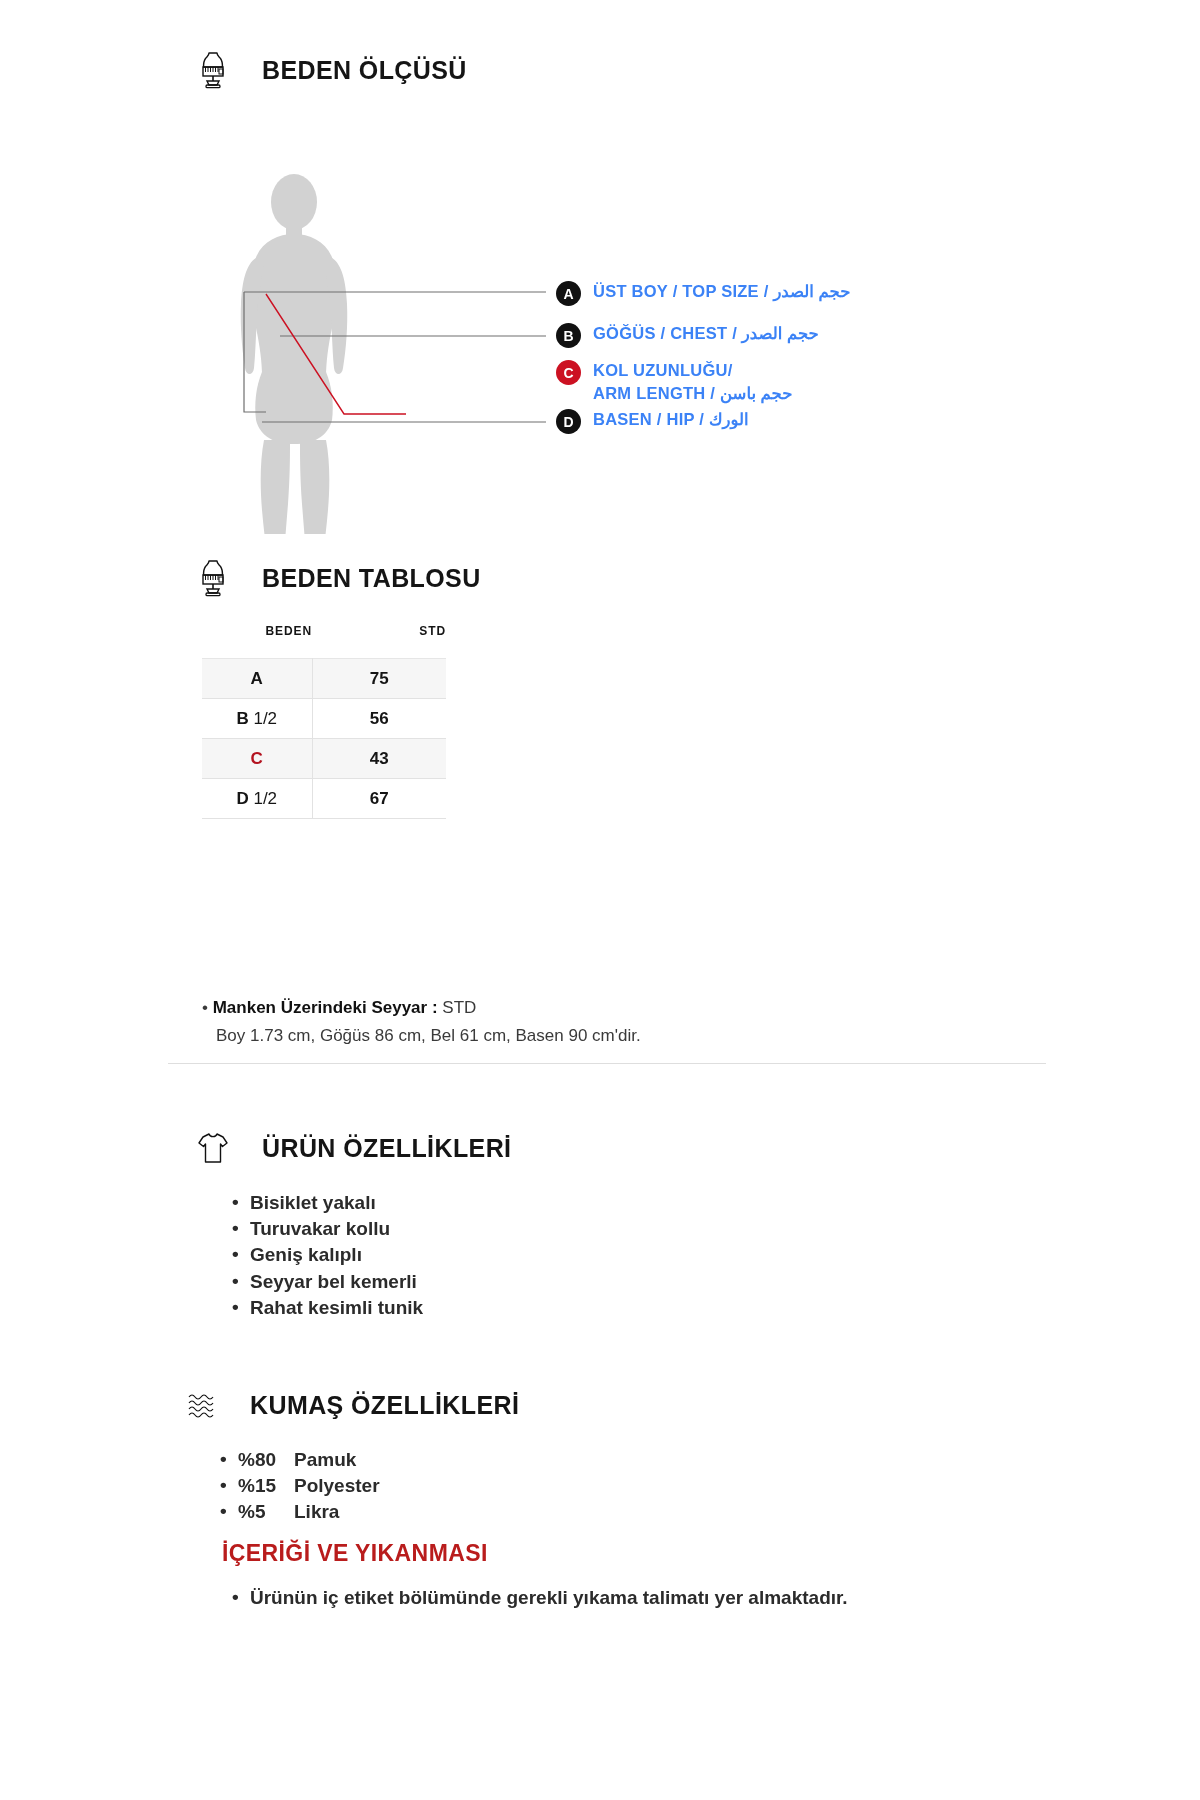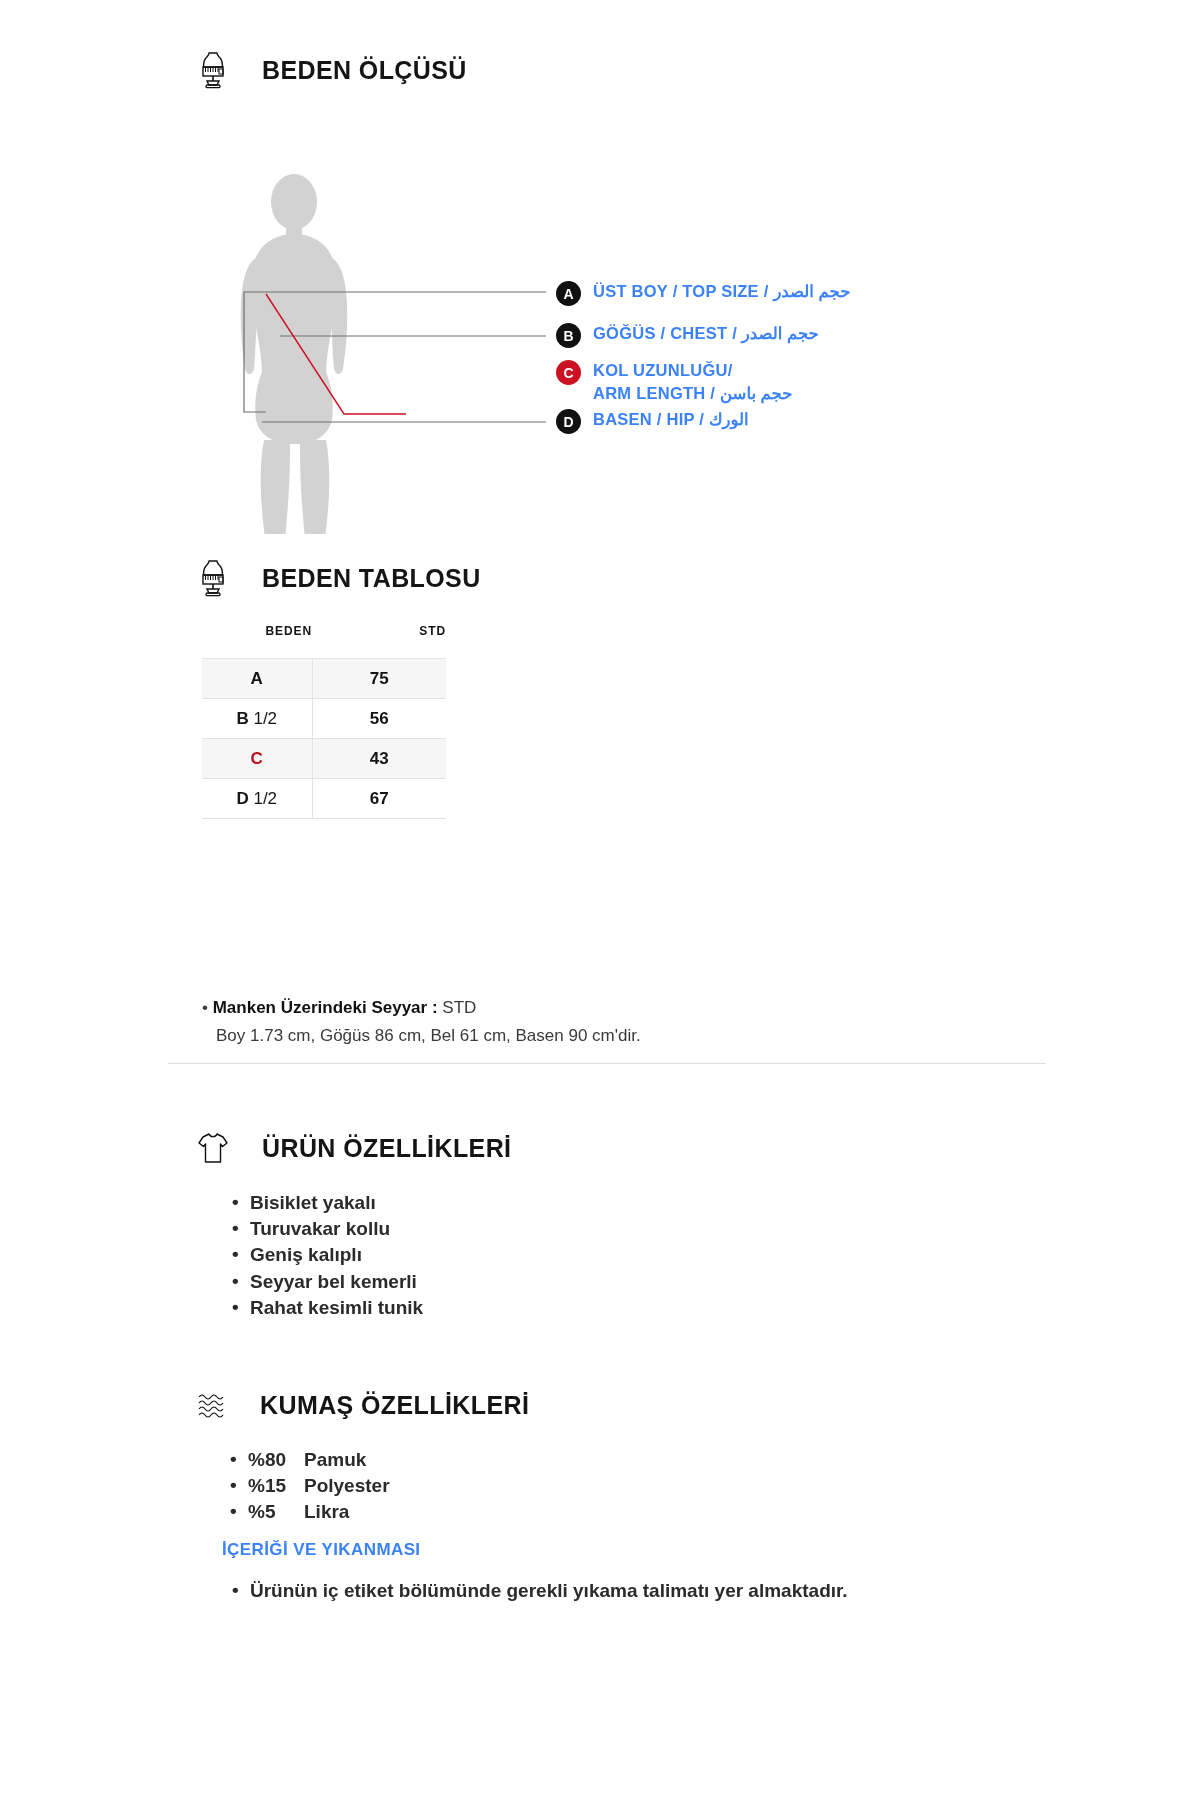--- a/index.html
+++ b/index.html
@@ -182,21 +182,21 @@
 
   
   #product-features-section {
     position: absolute;
     left: 196px;
     top: 1128px;
     width: 950px;
   }
   #fabric-section {
     position: absolute;
-    left: 194px;
+    left: 184px;
     top: 1385px;
     width: 950px;
   }
   #care-section {
     position: absolute;
     left: 196px;
     top: 1540px;
     width: 950px;
   }
 
@@ -222,24 +222,24 @@
     font-size: 19px;
   }
 
   .fabric-list li {
     display: flex;
     gap: 4px;
   }
   .fabric-pct { display: inline-block; min-width: 52px; }
 
   .care-title {
-    font-size: 17px;
+    font-size: 23px;
     font-weight: 700;
     letter-spacing: 0.4px;
-    color: #3b82f6;
+    color: #b91c1c;
     padding-left: 26px;
   }
   .care-list {
     margin-top: 18px;
     padding-left: 36px;
   }
   .care-list li {
     font-size: 19px;
     line-height: 1.4;
     max-width: 640px;

